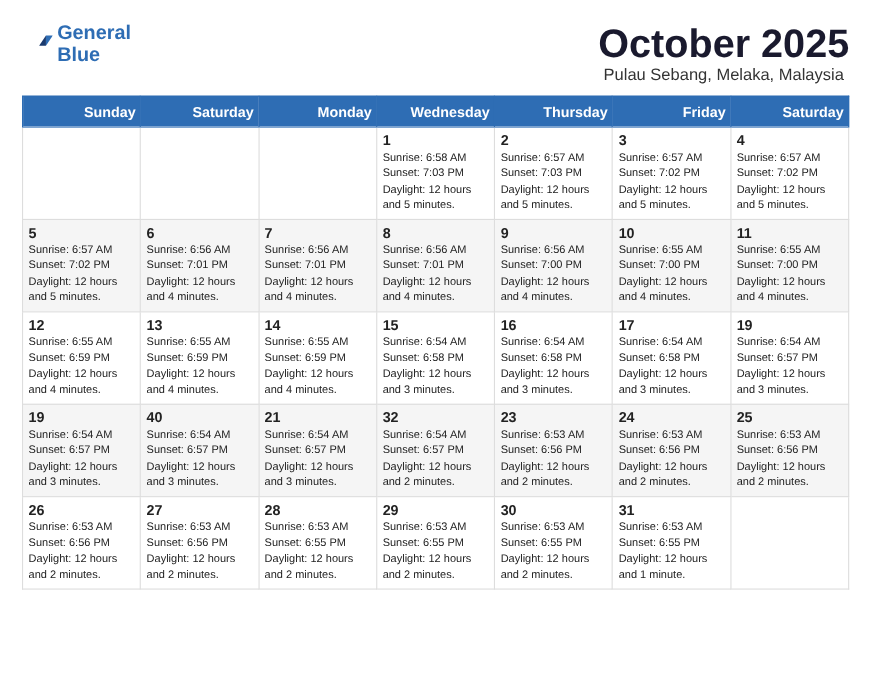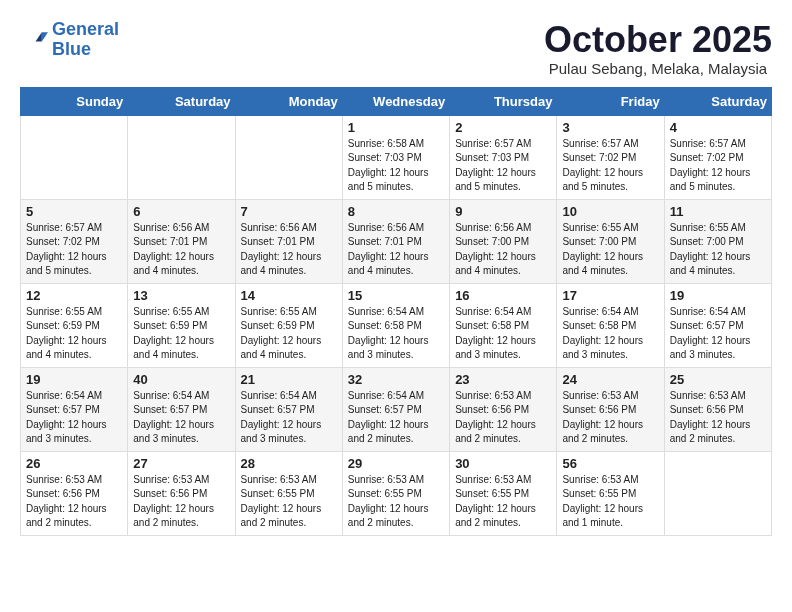--- a/index.html
+++ b/index.html
@@ -338,21 +338,21 @@
 and 2 minutes.</div>
         </td>
         <td>
           <span class="day-num">30</span>
           <div class="day-info">Sunrise: 6:53 AM
 Sunset: 6:55 PM
 Daylight: 12 hours
 and 2 minutes.</div>
         </td>
         <td>
-          <span class="day-num">56</span>
+          <span class="day-num">31</span>
           <div class="day-info">Sunrise: 6:53 AM
 Sunset: 6:55 PM
 Daylight: 12 hours
 and 1 minute.</div>
         </td>
         <td class="empty-cell"></td>
       </tr>
     </tbody>
 </table>
 

